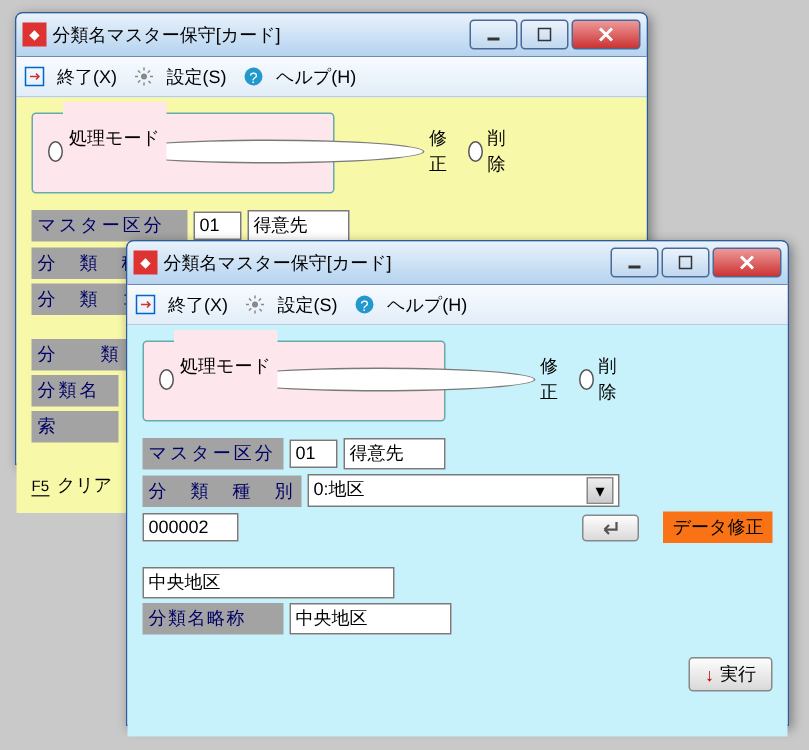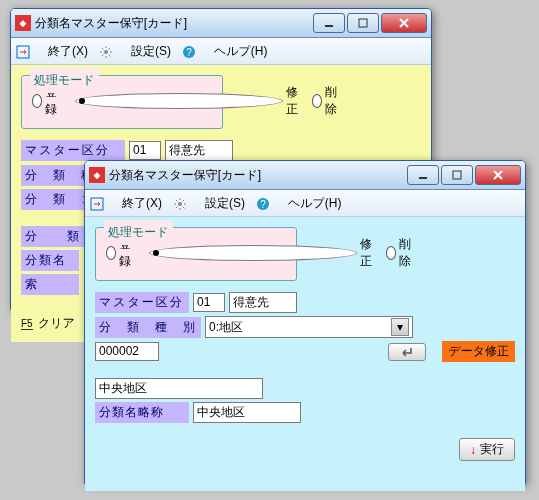--- a/index.html
+++ b/index.html
@@ -3,37 +3,37 @@
 <meta charset="utf-8">
 <style>
 body{margin:0;background:#c9c9c9;font-family:"MS PGothic",sans-serif;font-size:12px;width:539px;height:500px;overflow:hidden;position:relative}
 .window{position:absolute;background:#fff;border:1px solid #2b5d9e;border-radius:5px 5px 0 0;box-shadow:2px 2px 8px rgba(0,0,0,.4)}
 .titlebar{display:flex;align-items:center;height:28px;background:linear-gradient(#e9f2fb,#b5d3f0);border-bottom:1px solid #6a8bb5;padding:0 4px;border-radius:4px 4px 0 0}
 .titlebar .ico{width:16px;height:16px;background:#d33;margin-right:4px;display:flex;align-items:center;justify-content:center;color:#fff;font-size:9px}
 .title{flex:1;color:#000}
 .winbtn{width:30px;height:18px;margin-left:2px;border:1px solid #4a6a95;border-radius:3px;display:flex;align-items:center;justify-content:center;background:linear-gradient(#eaf3fc,#c0d8ef)}
 .winbtn.close{background:linear-gradient(#e99,#c33);color:#fff;width:44px}
 .menubar{display:flex;align-items:center;height:26px;background:linear-gradient(#f7fbff,#e2edf8);border-bottom:1px solid #b7cde5;padding:0 4px;gap:10px}
-.mitem{display:flex;align-items:flex-end;gap:17px;cursor:pointer}
+.mitem{display:flex;align-items:flex-start;gap:7px;cursor:pointer}
 .m-ico{width:16px;height:16px;display:flex;align-items:center;justify-content:center}
 .client{padding:10px}
 .w1 .client{background:#f7f8a8}
 .w2 .client{background:#c8f2fb}
 .groupbox{border:1px solid #6aa;border-radius:3px;background:#fde6ec;padding:8px 10px 10px;position:relative;margin-bottom:8px;display:inline-block}
-.grouplegend{position:absolute;top:-8px;left:8px;background:#fde6ec;padding:4px 4px;color:#0f766e}
+.grouplegend{position:absolute;top:-8px;left:20px;background:#fde6ec;padding:16px 4px;color:#000000}
 .radiorow{display:flex;gap:14px;align-items:center}
 .radio{display:flex;align-items:center;gap:3px;cursor:pointer}
 .rdot{width:12px;height:12px;border:1px solid #555;border-radius:50%;background:#fff;display:flex;align-items:center;justify-content:center}
 .rdot.sel::after{content:"";width:6px;height:6px;background:#000;border-radius:50%}
 .row{display:flex;align-items:center;gap:4px;margin:3px 0}
-.lbl{background:#c4b5fd;color:#006;padding:2px 4px;font-size:12px;letter-spacing:2px;display:inline-block;text-align:justify}
+.lbl{background:#a3a3a3;color:#006;padding:2px 4px;font-size:12px;letter-spacing:2px;display:inline-block;text-align:justify}
 .lbl.w1l{min-width:96px}
 .lbl.w2l{min-width:86px}
 .tx{background:#fff;border:1px solid #7a7a7a;padding:1px 3px;min-height:15px;display:inline-block}
-.sel{background:#fff;border:1px solid #7a7a7a;padding:1px 3px;display:flex;align-items:center;justify-content:space-between;min-width:200px}
+.sel{background:#fff;border:1px solid #7a7a7a;padding:1px 3px;display:flex;align-items:flex-start;justify-content:space-between;min-width:200px}
 .selbtn{width:16px;height:16px;background:linear-gradient(#eee,#ccc);border:1px solid #888;display:flex;align-items:center;justify-content:center;margin-left:4px}
 .btn{background:linear-gradient(#fdfdfd,#d9d9d9);border:1px solid #888;border-radius:3px;padding:2px 10px;cursor:pointer;display:inline-flex;align-items:center;gap:4px}
 .status{background:#f97316;padding:2px 6px}
 .fbar{display:flex;gap:8px;margin-top:14px;padding-top:6px}
 .fkey{border-bottom:1px solid #333;font-size:10px;margin-right:2px}
 svg{display:block}
 </style>
 </head>
 <body>
 

